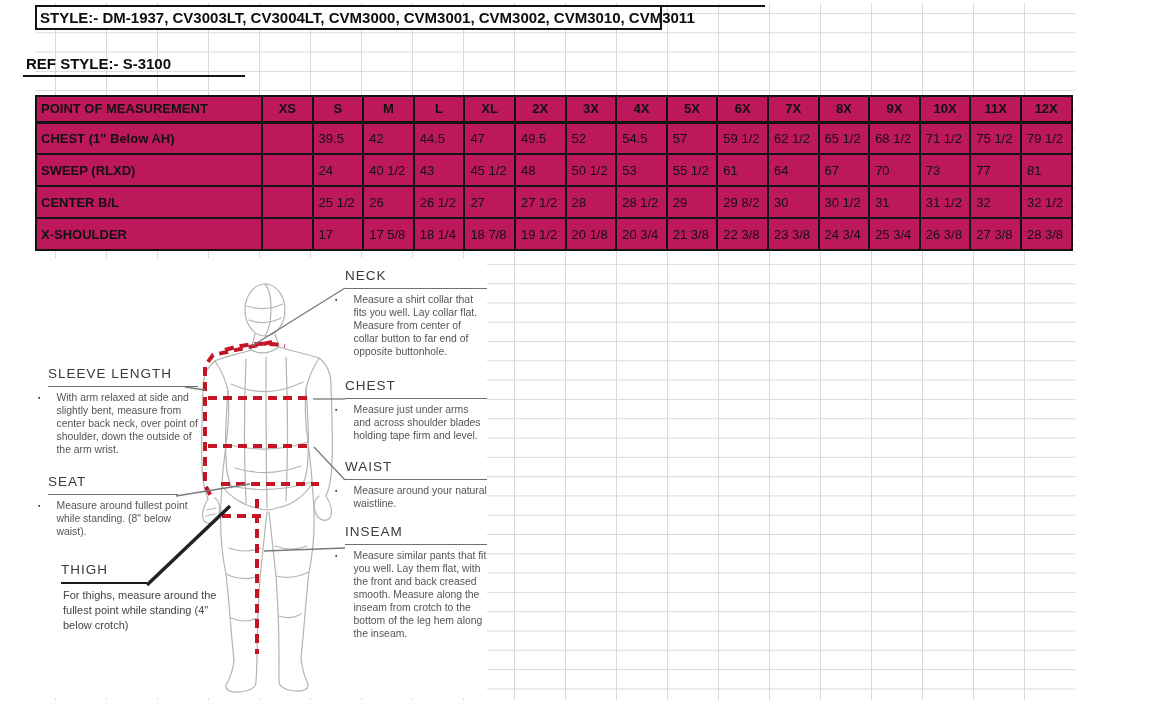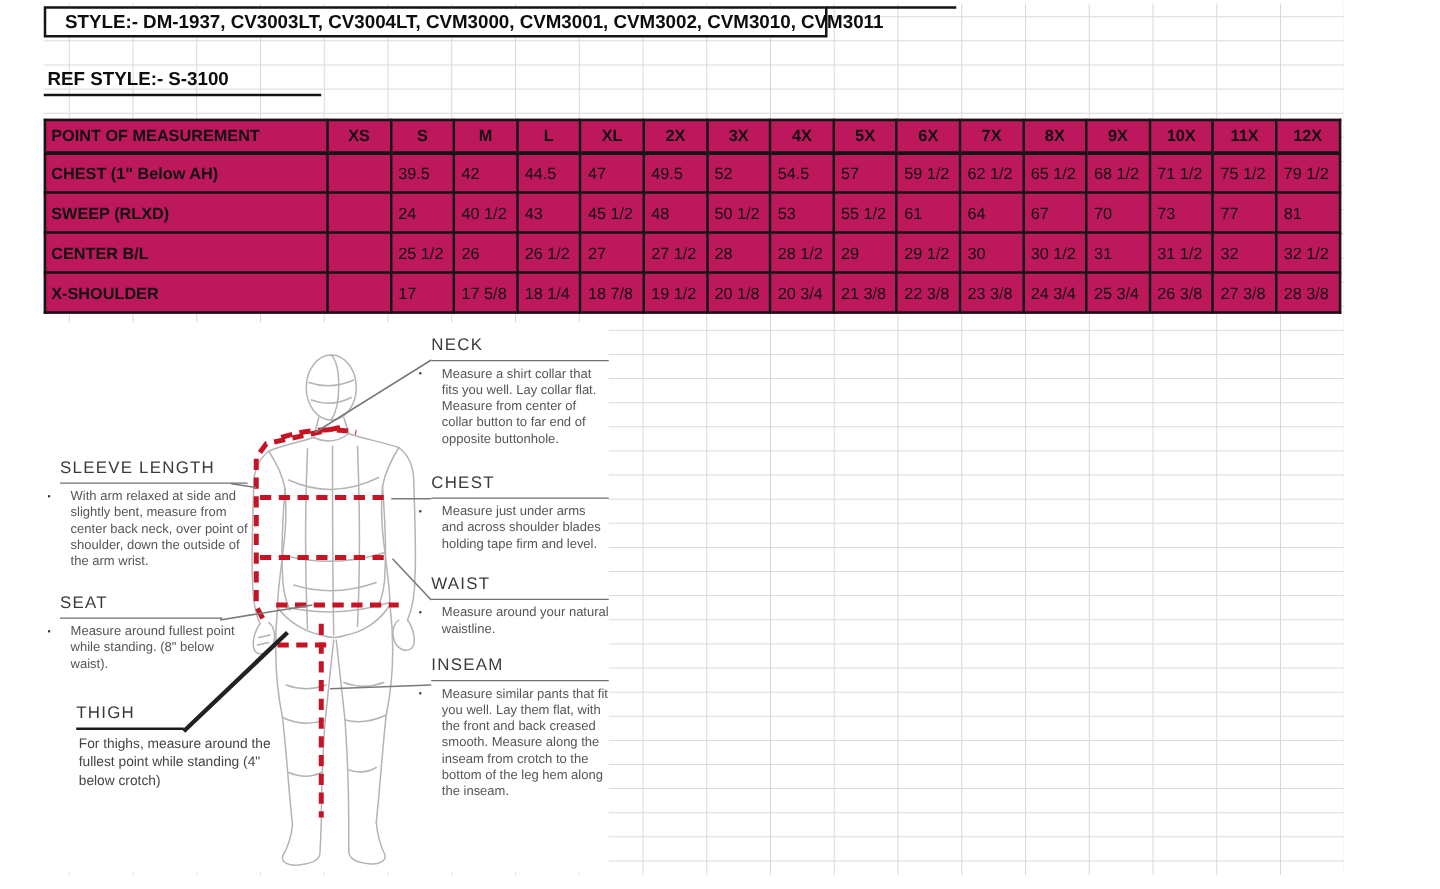--- a/index.html
+++ b/index.html
@@ -9,25 +9,25 @@
   
   .sheet-grid{position:absolute;left:35px;top:3px;width:1040px;height:697px;
     background-image:
       linear-gradient(to right,#d9d9d9 1px,transparent 1px),
       linear-gradient(to bottom,#d9d9d9 1px,transparent 1px);
     background-size:51px 19.3px;background-position:20px 10px;}
 
   
   .style-cell{position:absolute;left:35px;top:5px;width:627px;height:25px;box-sizing:border-box;
     border:2px solid #141414;background:#fff;display:flex;align-items:center;}
-  .style-cell span{font-size:15px;font-weight:700;color:#0d0d0d;padding-left:15px;white-space:nowrap;}
+  .style-cell span{font-size:15px;font-weight:700;color:#0d0d0d;padding-left:3px;white-space:nowrap;}
   .style-topline-ext{position:absolute;left:661px;top:5px;width:104px;height:0;border-top:2px solid #141414;}
 
   
-  .ref-cell{position:absolute;left:35px;top:52px;width:222px;height:25px;box-sizing:border-box;
+  .ref-cell{position:absolute;left:23px;top:52px;width:222px;height:25px;box-sizing:border-box;
     border-bottom:2px solid #141414;display:flex;align-items:center;}
   .ref-cell span{font-size:15px;font-weight:700;color:#0d0d0d;padding-left:3px;white-space:nowrap;}
 
   
   .mtable{position:absolute;left:35px;top:95px;border-collapse:collapse;background:#be185d;table-layout:fixed;}
   .mtable th,.mtable td{border:2px solid #141414;box-sizing:border-box;white-space:nowrap;overflow:hidden;
     font-size:13px;color:#111;vertical-align:middle;}
   .mtable thead th{height:26px;text-align:center;font-weight:700;border-bottom:3px solid #141414;padding:0;}
   .mtable thead th.pom{text-align:left;padding-left:4px;}
   .mtable tbody td{height:32px;font-weight:400;padding-left:5px;text-align:left;}
@@ -152,21 +152,21 @@
           <td class="lbl">CENTER B/L</td>
           <td></td>
           <td>25 1/2</td>
           <td>26</td>
           <td>26 1/2</td>
           <td>27</td>
           <td>27 1/2</td>
           <td>28</td>
           <td>28 1/2</td>
           <td>29</td>
-          <td>29 1/2</td>
+          <td>29 8/2</td>
           <td>30</td>
           <td>30 1/2</td>
           <td>31</td>
           <td>31 1/2</td>
           <td>32</td>
           <td>32 1/2</td>
         </tr>
         <tr>
           <td class="lbl">X-SHOULDER</td>
           <td></td>

